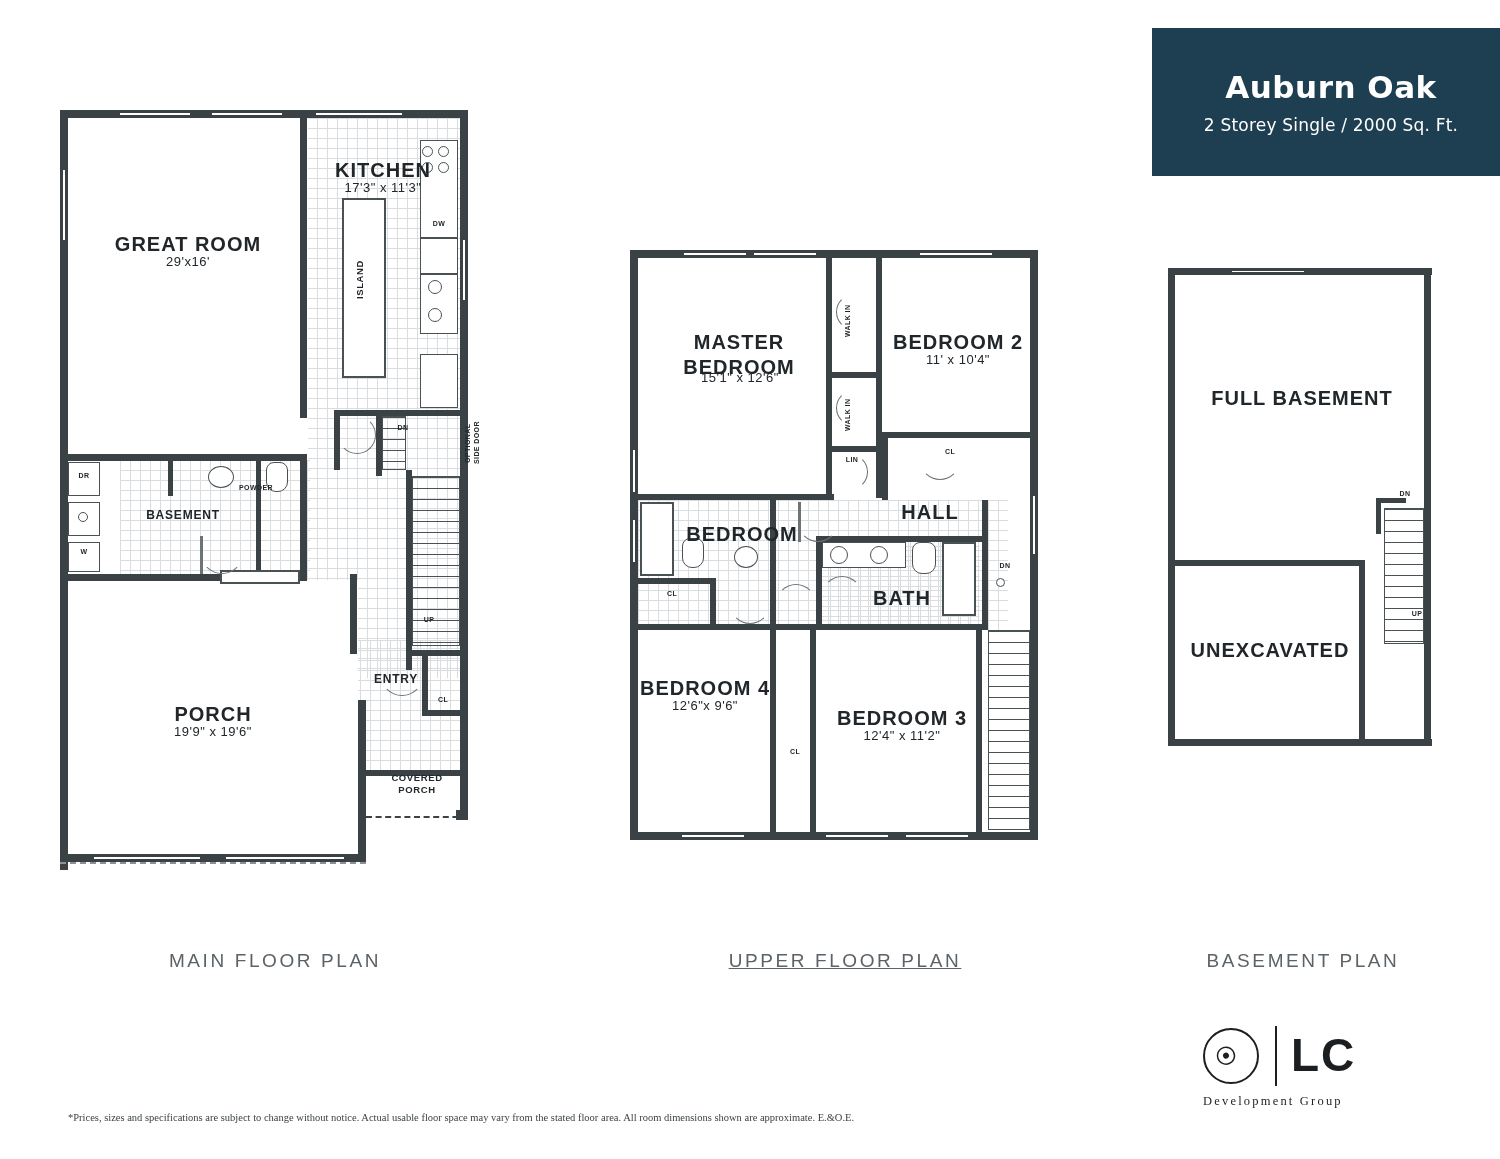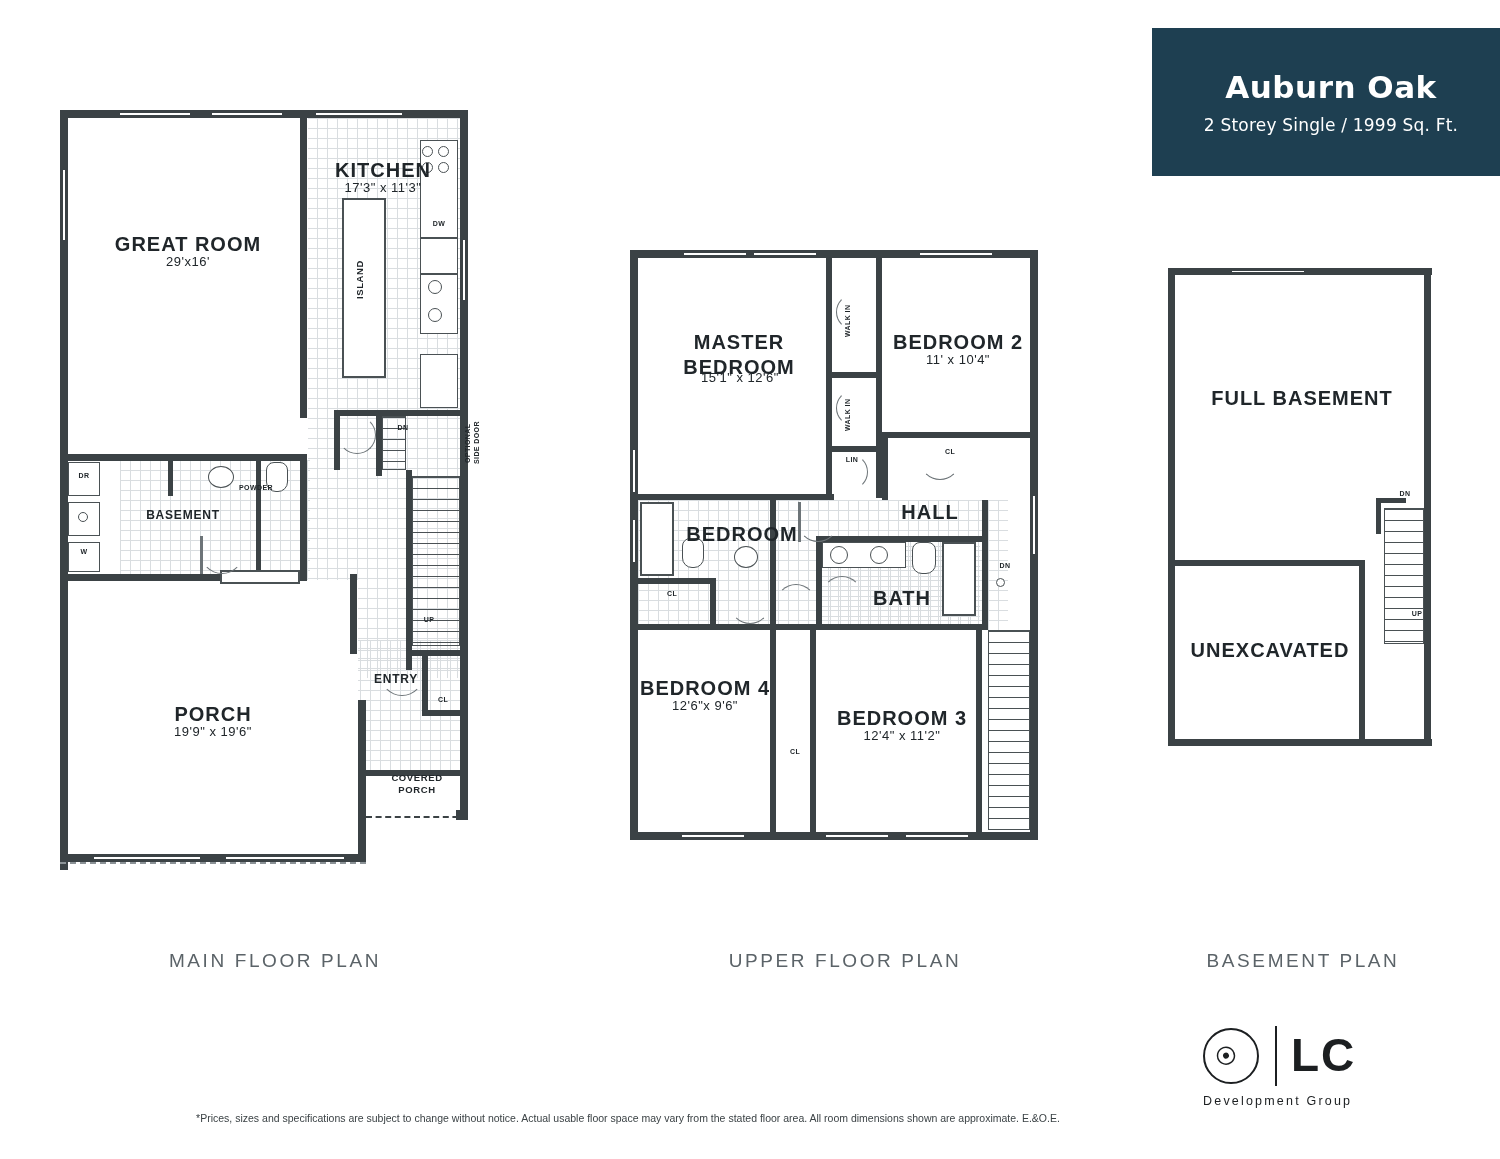--- a/index.html
+++ b/index.html
@@ -69,33 +69,33 @@
     position:absolute; font-size:19px; letter-spacing:2.6px; color:#5b6368;
     font-family:"Liberation Sans", sans-serif; text-align:center;
   }
 
   
   #logo { position:absolute; left:1195px; top:1020px; width:205px; height:96px; }
   #logo .mark { position:absolute; left:8px; top:8px; width:56px; height:56px; border:2.5px solid #1c1f21; border-radius:50%; }
   #logo .duck { position:absolute; left:20px; top:26px; font-size:22px; line-height:22px; color:#1c1f21; }
   #logo .divider { position:absolute; left:80px; top:6px; width:2px; height:60px; background:#1c1f21; }
   #logo .lc { position:absolute; left:96px; top:8px; font-size:46px; font-weight:bold; letter-spacing:2px; color:#1c1f21; font-family:"Liberation Sans", sans-serif; }
-  #logo .dg { position:absolute; left:8px; top:74px; font-size:12.5px; letter-spacing:2.2px; color:#1c1f21; font-family:Liberation Sans, sans-serif; }
+  #logo .dg { position:absolute; left:8px; top:74px; font-size:12.5px; letter-spacing:2.2px; color:#1c1f21; font-family:Liberation Serif, serif; }
 
   #disclaimer {
     position:absolute; left:68px; top:1112px; width:1120px;
-    font-size:10.5px; color:#3b4245; font-family:Liberation Sans, sans-serif;text-align:center;
+    font-size:10.5px; color:#3b4245; font-family:Liberation Serif, serif;
   }
 </style>
 </head>
 <body>
 
 <div id="title-block">
   <div class="plan-name">Auburn Oak</div>
-  <div class="plan-sub">2 Storey Single / 1999 Sq. Ft.</div>
+  <div class="plan-sub">2 Storey Single / 2000 Sq. Ft.</div>
 </div>
 
 <div class="plan" id="main-floor" style="left:60px; top:110px; width:420px; height:760px;">
 
   <div class="tile" style="left:247px; top:8px; width:153px; height:560px;"></div>
   <div class="tile" style="left:60px; top:350px; width:190px; height:120px;"></div>
   <div class="tile" style="left:290px; top:530px; width:110px; height:130px;"></div>
 
   <div class="room" style="left:8px; top:8px; width:240px; height:342px;"></div>
 
@@ -311,21 +311,21 @@
 
   <div class="win" style="left:64px; top:1px; width:72px; height:5px;"></div>
 
   <div class="lbl big" style="left:34px; top:118px; width:200px;">FULL BASEMENT</div>
   <div class="lbl big" style="left:12px; top:370px; width:180px;">UNEXCAVATED</div>
   <div class="lbl xs" style="left:224px; top:222px; width:26px;">DN</div>
   <div class="lbl xs" style="left:236px; top:342px; width:26px;">UP</div>
 </div>
 
 <div class="caption" style="left:130px; top:950px; width:290px;">MAIN FLOOR PLAN</div>
-<div class="caption" style="left:695px; top:950px; width:300px;">UPPER FLOOR PLAN</div>
+<div class="caption" style="left:695px; top:950px; width:300px;text-decoration:underline;">UPPER FLOOR PLAN</div>
 <div class="caption" style="left:1168px; top:950px; width:270px;">BASEMENT PLAN</div>
 
 <div id="logo">
   <div class="mark"></div>
   <div class="duck">⦿</div>
   <div class="divider"></div>
   <div class="lc">LC</div>
   <div class="dg">Development Group</div>
 </div>
 

